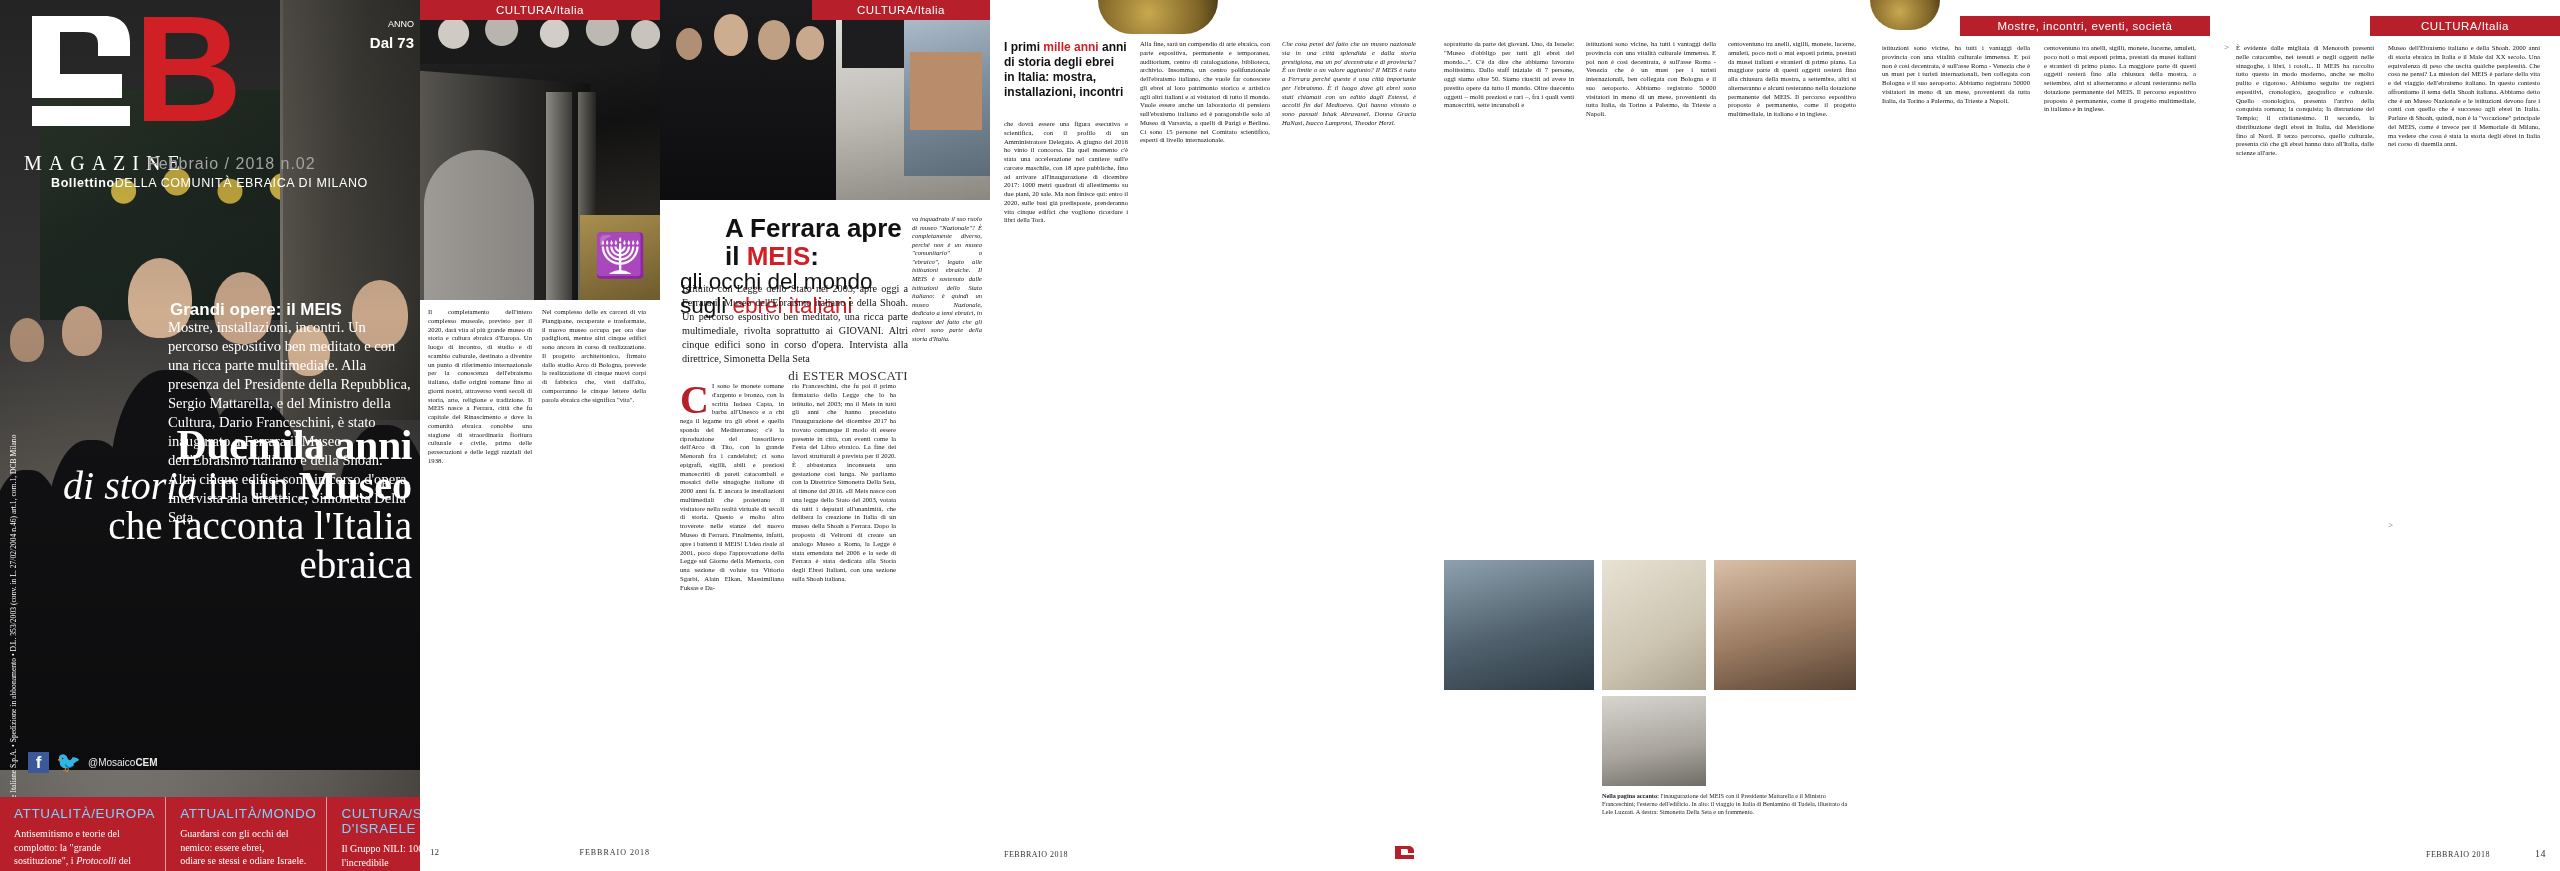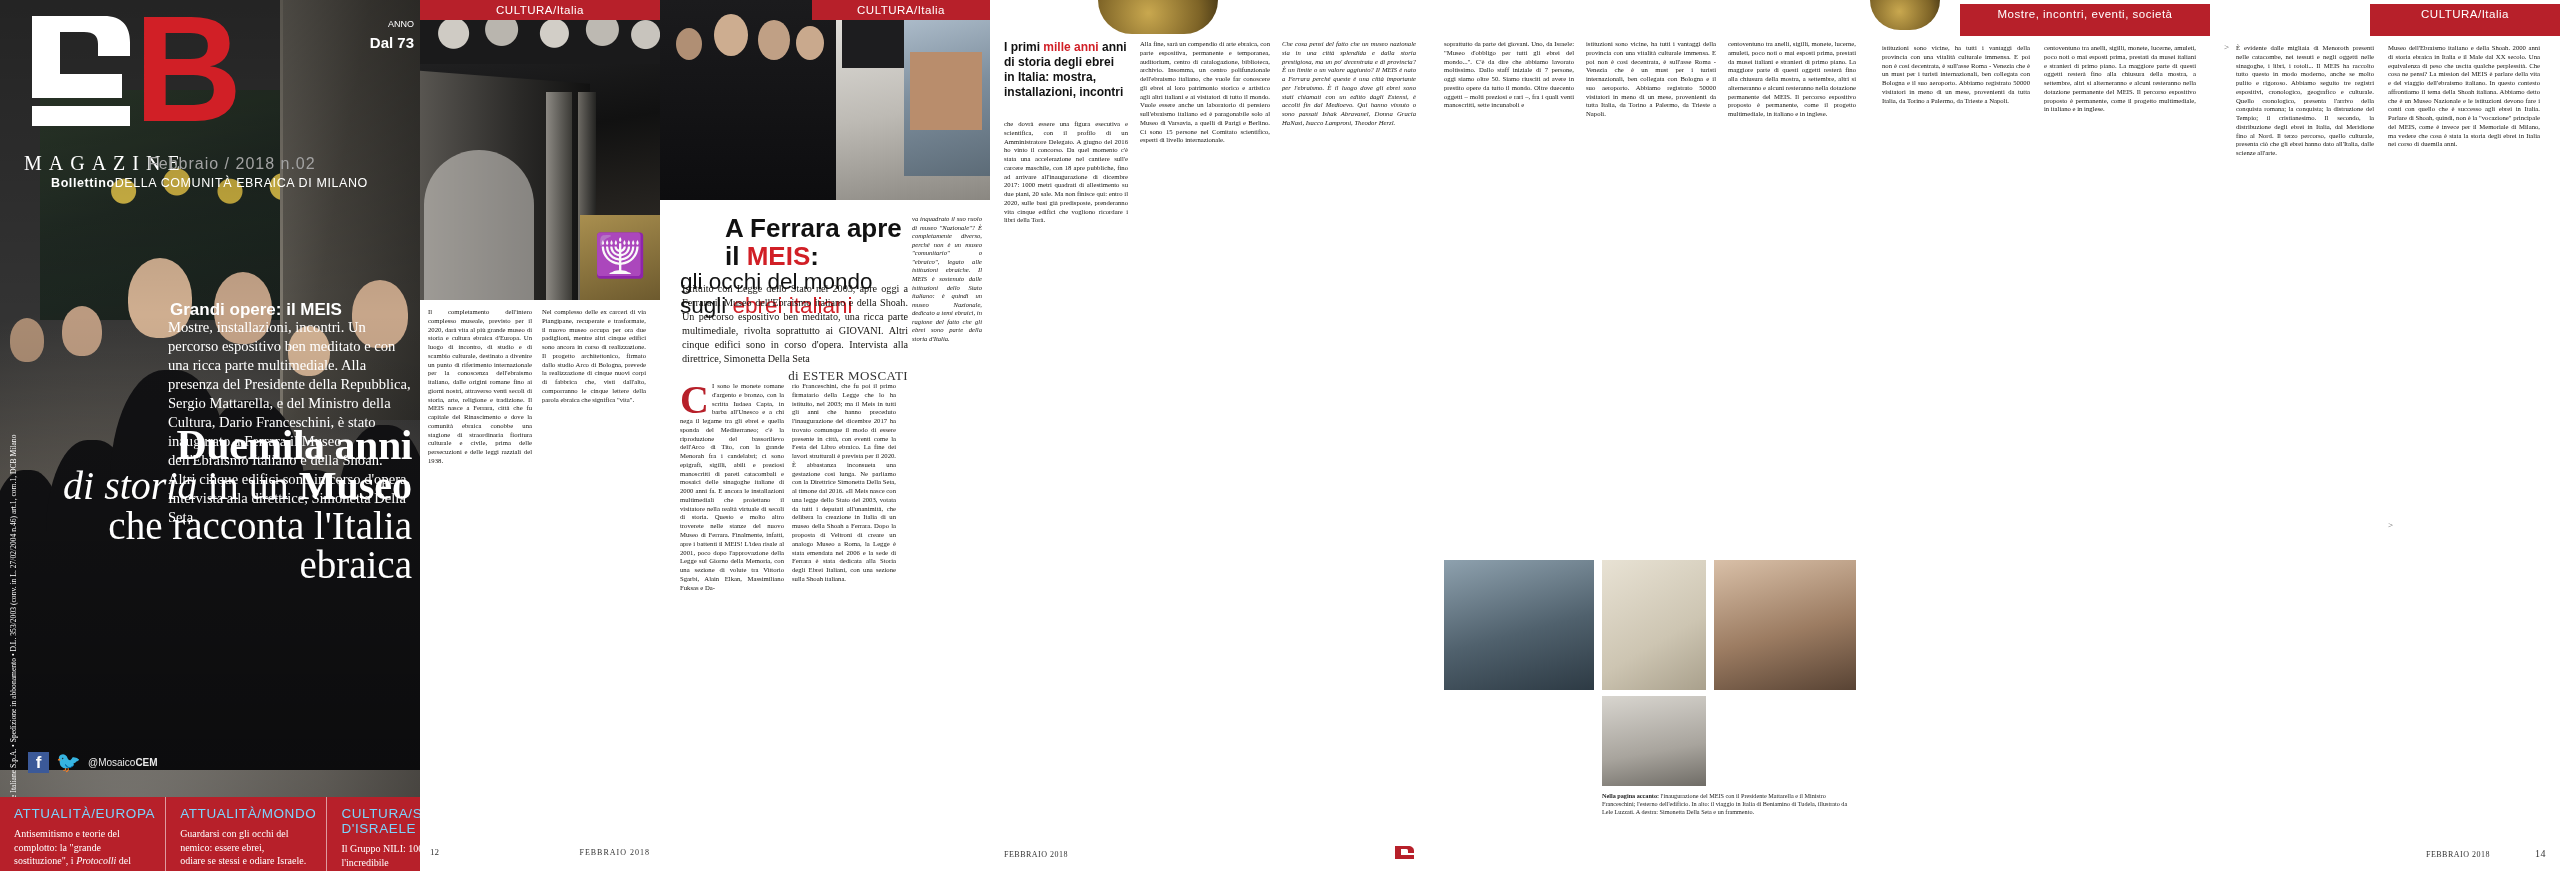--- a/index.html
+++ b/index.html
@@ -162,21 +162,21 @@
   .p3-dropcol { position:absolute; left:20px; top:382px; width:104px;
      font-size:6.6px; line-height:1.30; text-align:justify; color:#15130f;}
   .p3-dropcol .drop { float:left; font-size:40px; line-height:.82; color:#b7202a;
      font-weight:bold; padding:2px 3px 0 0;}
   .p3-col2 { left:132px; top:382px;}
   .p3-col3 { position:absolute; left:252px; top:215px; width:70px;
      font-size:6.6px; line-height:1.30; text-align:justify; color:#15130f; font-style:italic;}
 
   
   .textpage { position:relative; height:871px; background:#fff; overflow:hidden; }
-  .tp-redbar { position:absolute; right:0; top:4px; height:32px; background:#b7202a; color:#fff;
+  .tp-redbar { position:absolute; right:0; top:16px; height:20px; background:#b7202a; color:#fff;
      font-family:"Liberation Sans",sans-serif; font-size:11.5px; letter-spacing:.5px;
      text-align:center; line-height:20px; z-index:3;}
   .tp-lead { font-family:"Liberation Sans",sans-serif; font-weight:bold; font-size:12px;
      line-height:1.25; color:#111; }
   .tp-lead .red { color:#d11f26;}
   .col { font-size:6.7px; line-height:1.31; text-align:justify; color:#15130f; position:absolute;}
   .pagefoot { position:absolute; bottom:12px; font-size:8px; color:#333; letter-spacing:.5px;}
 
   .page4 { flex:0 0 440px; width:440px; }
   .page5 { flex:0 0 440px; width:440px; }

